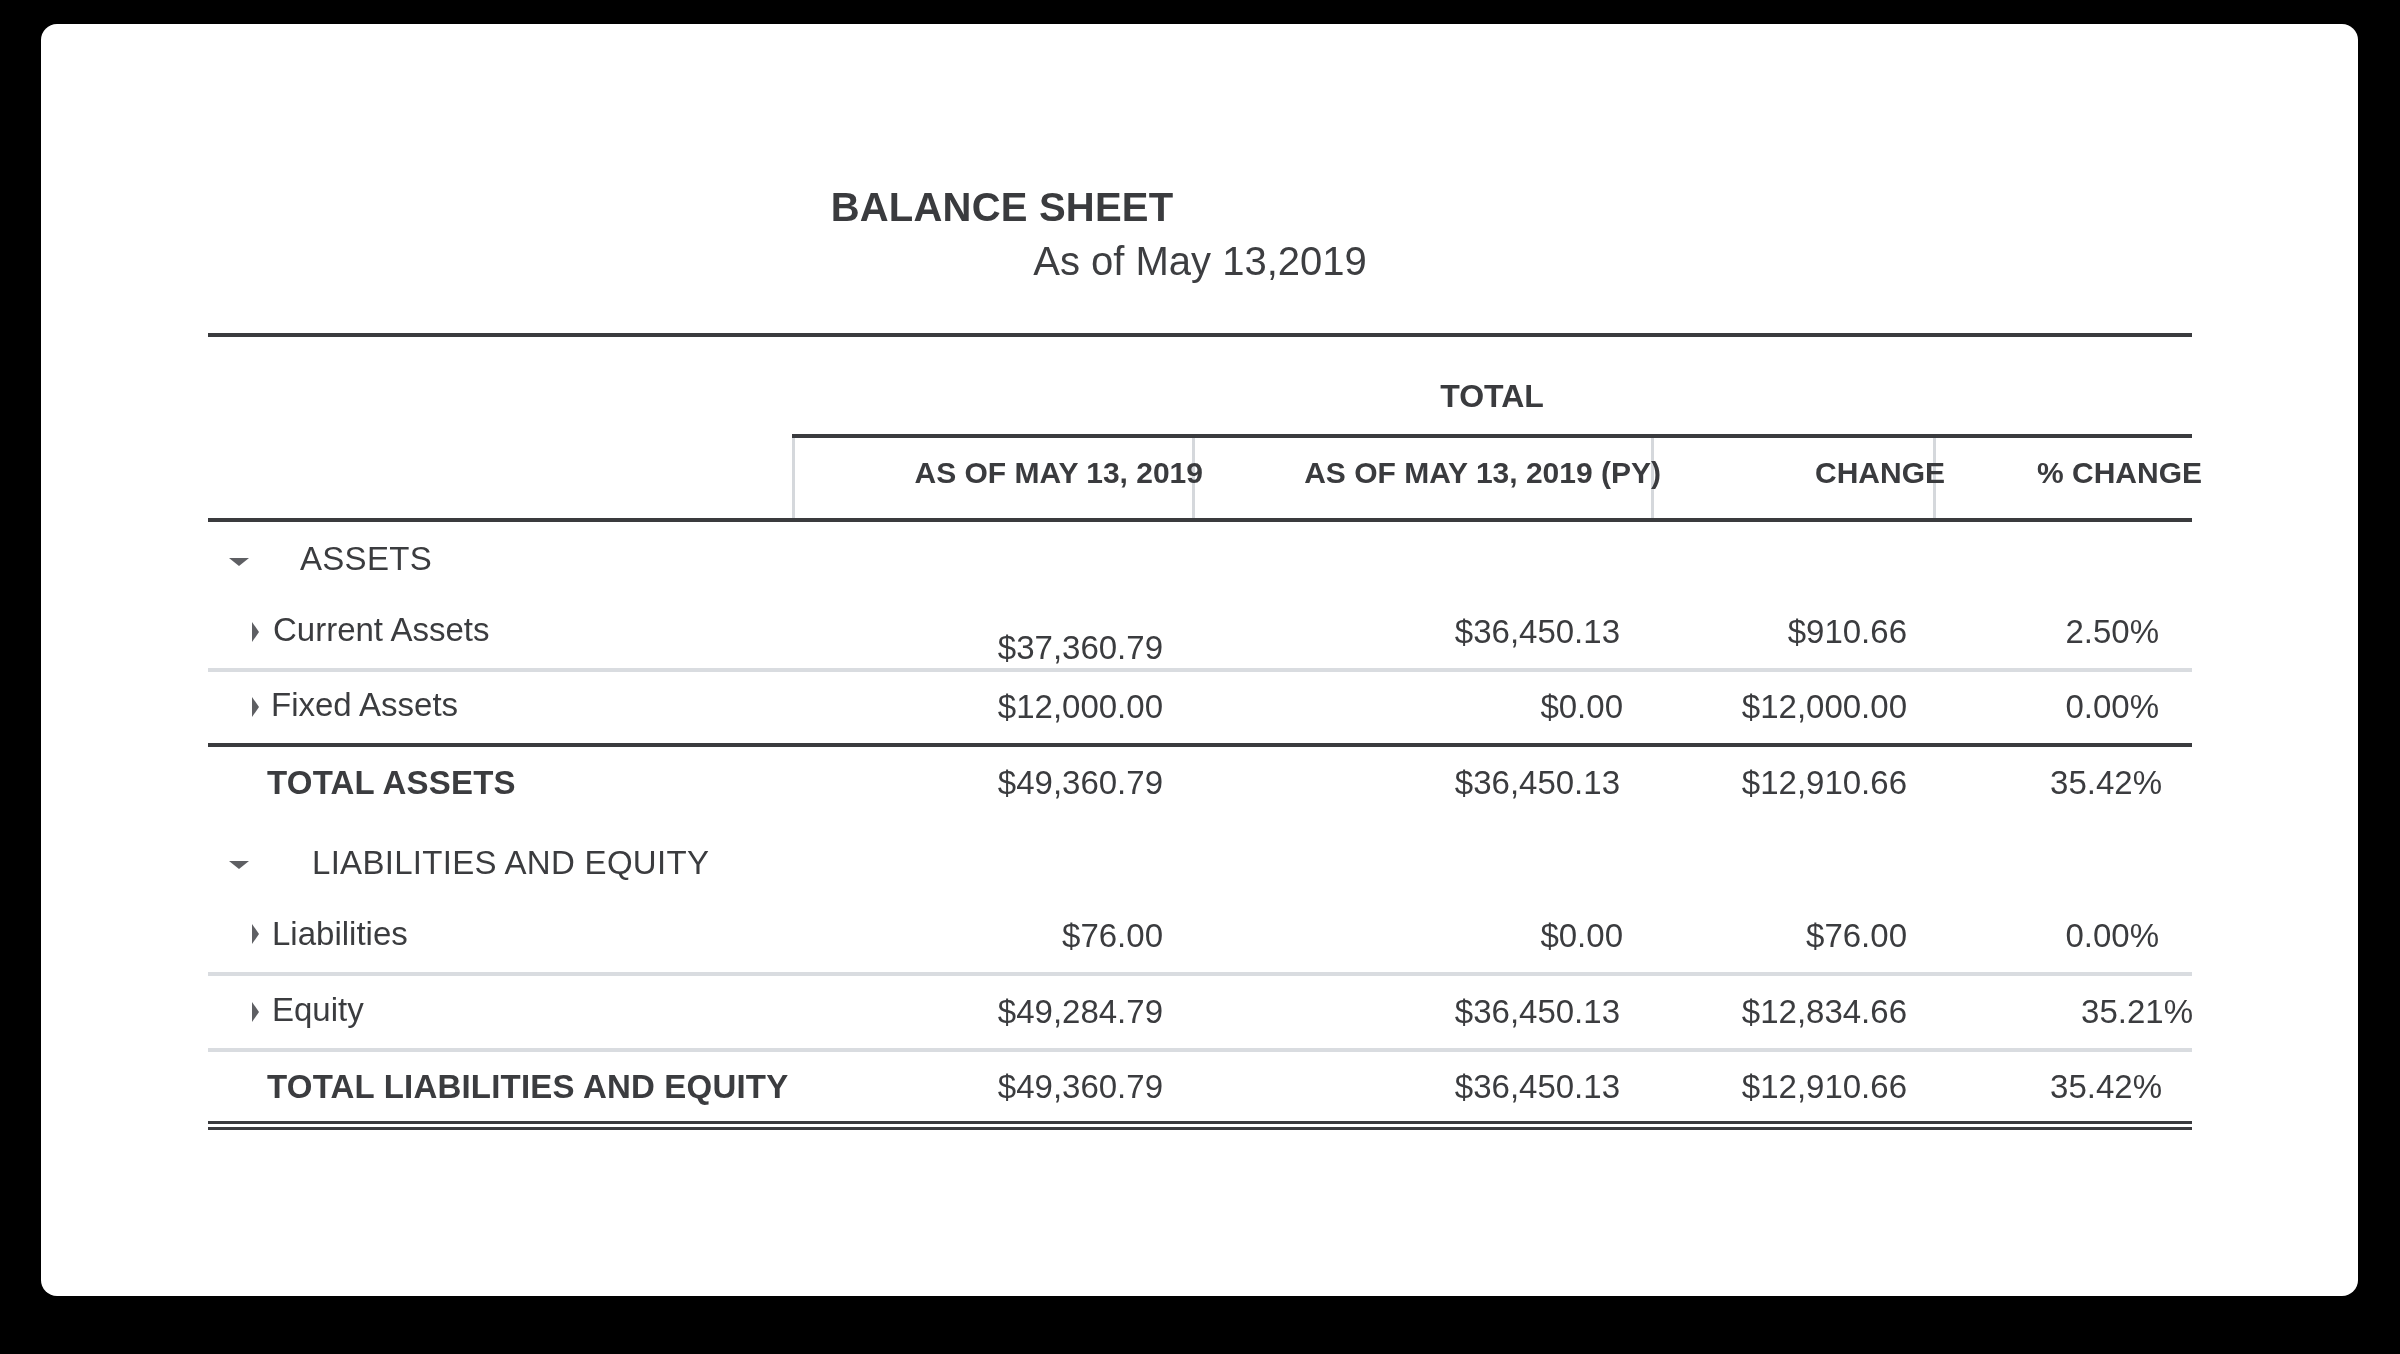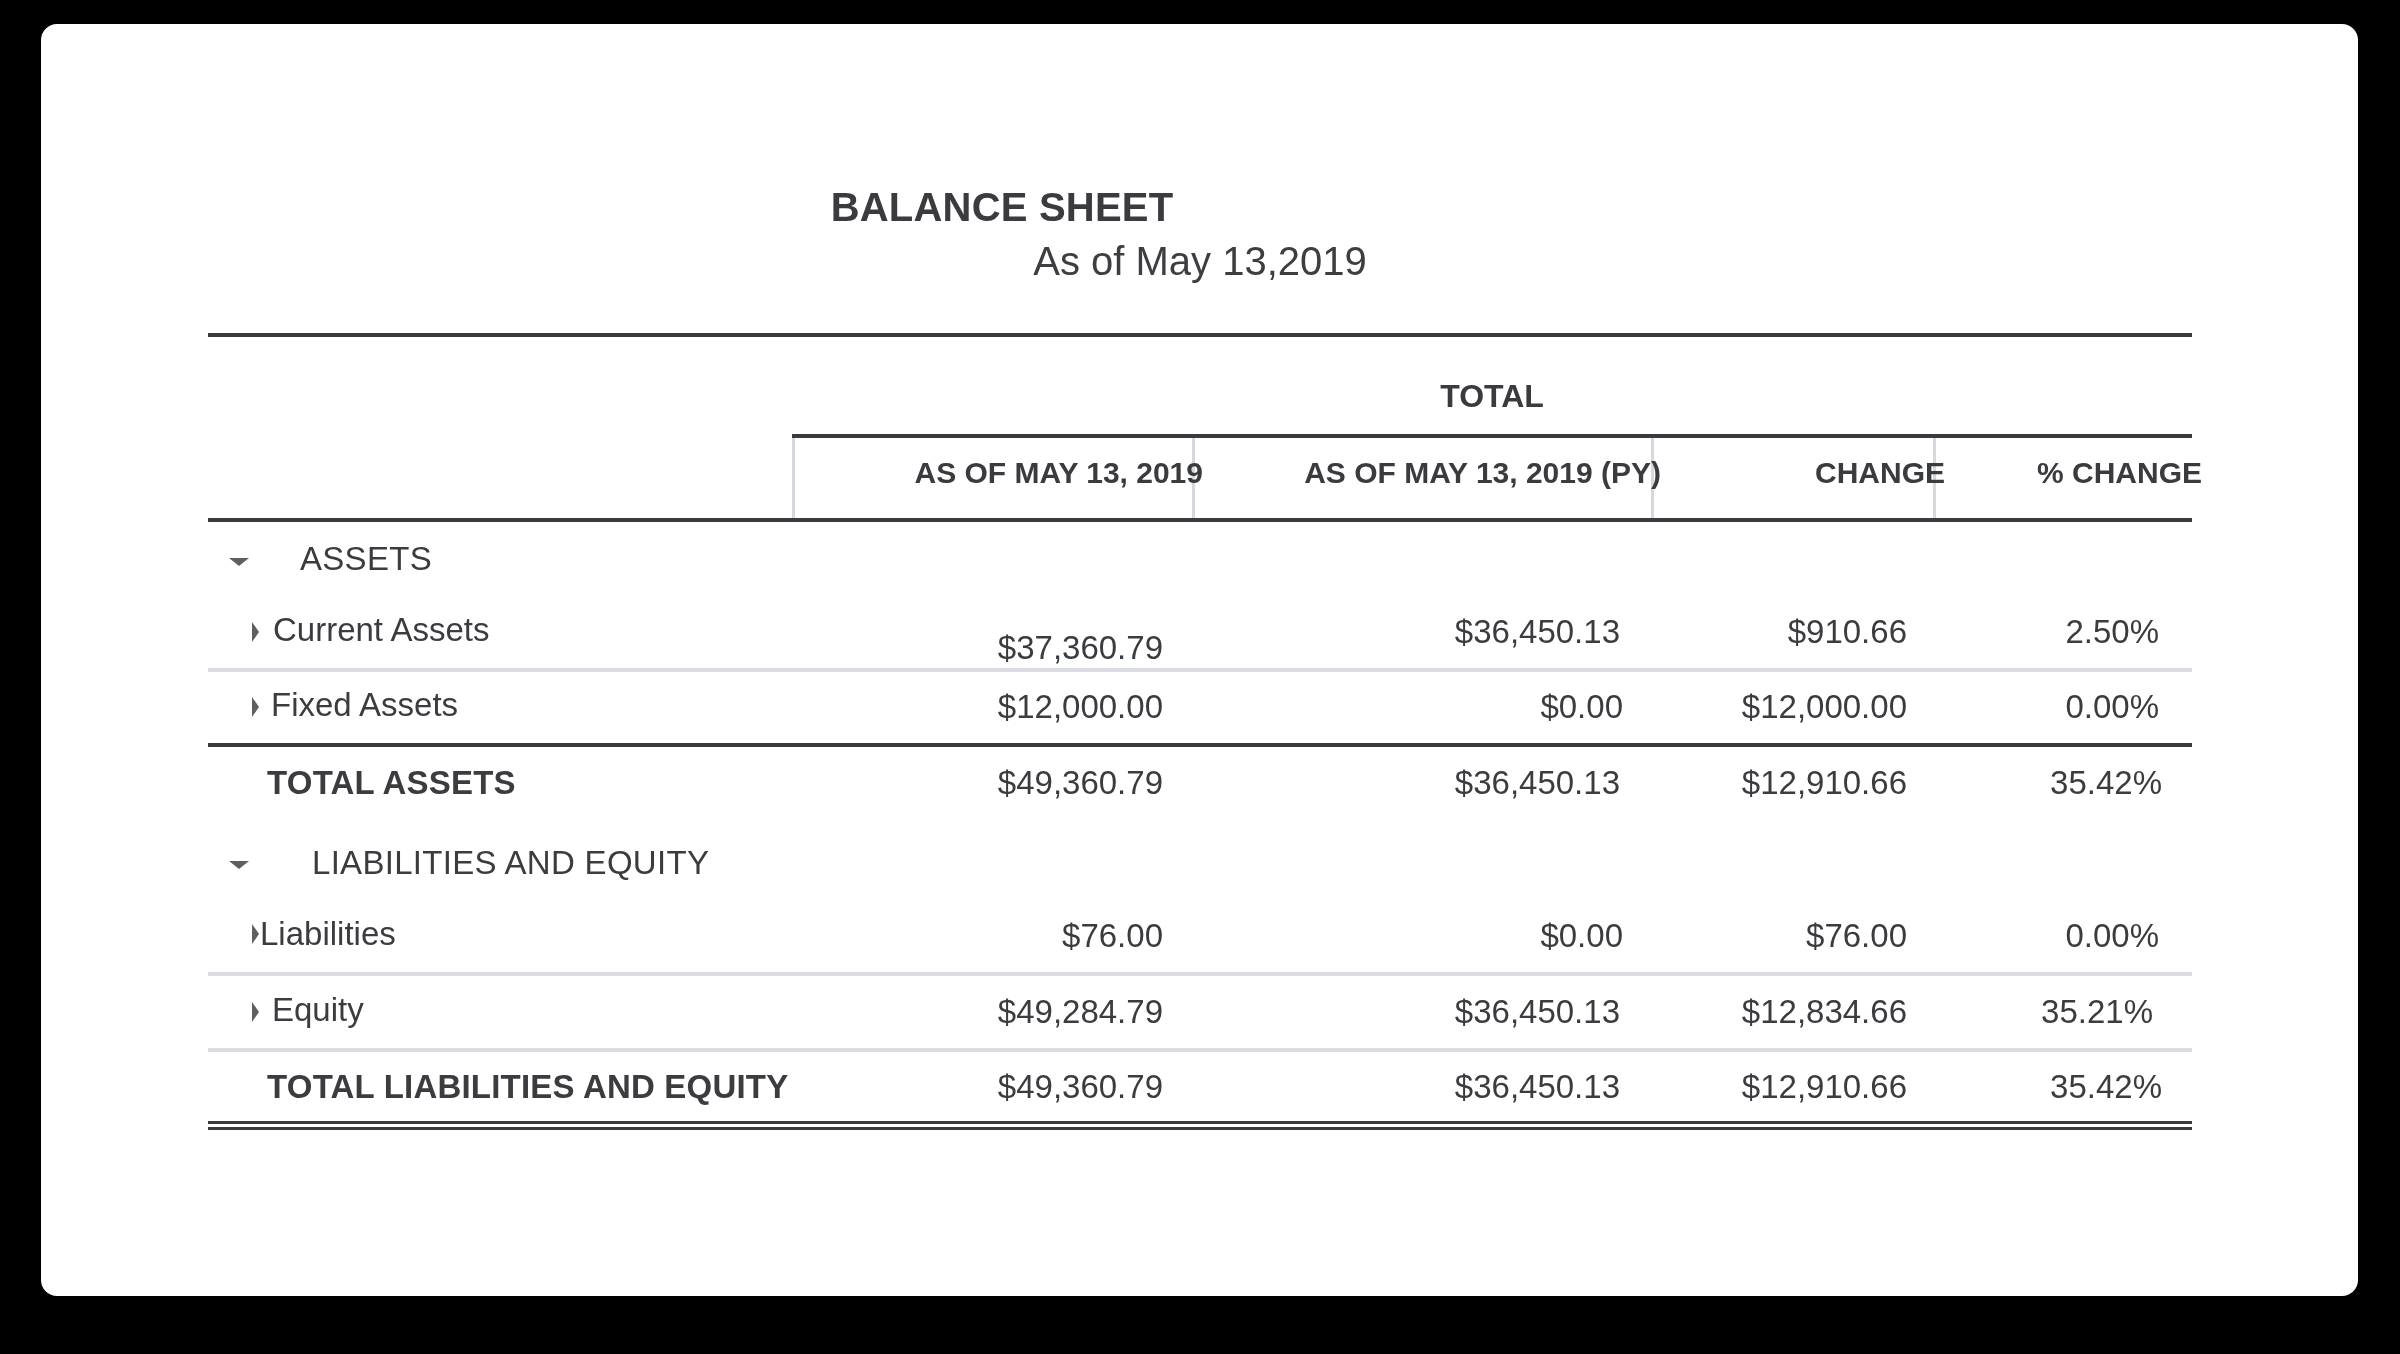--- a/index.html
+++ b/index.html
@@ -95,33 +95,33 @@
 <div class="abs row-text label total" style="left:267px; top:763px;">TOTAL ASSETS</div>
 <div class="abs row-text val" style="left:900px; width:263px; top:763px;">$49,360.79</div>
 <div class="abs row-text val" style="left:1300px; width:320px; top:763px;">$36,450.13</div>
 <div class="abs row-text val" style="left:1660px; width:247px; top:763px;">$12,910.66</div>
 <div class="abs row-text val" style="left:1940px; width:222px; top:763px;">35.42%</div>
 
 <div class="abs caret-down" style="left:229px; top:861px;"></div>
 <div class="abs row-text label section" style="left:268px; top:843px;margin-left:44px;">LIABILITIES AND EQUITY</div>
 
 <div class="abs caret-right" style="left:252px; top:924px;"></div>
-<div class="abs row-text label" style="left:260px; top:914px;">Liabilities</div>
+<div class="abs row-text label" style="left:272px; top:914px;">Liabilities</div>
 <div class="abs row-text val" style="left:900px; width:263px; top:916px;">$76.00</div>
 <div class="abs row-text val" style="left:1300px; width:323px; top:916px;">$0.00</div>
 <div class="abs row-text val" style="left:1660px; width:247px; top:916px;">$76.00</div>
 <div class="abs row-text val" style="left:1940px; width:219px; top:916px;">0.00%</div>
 <div class="abs rule-light" style="left:208px; top:972px; width:1984px;"></div>
 
 <div class="abs caret-right" style="left:252px; top:1002px;"></div>
 <div class="abs row-text label" style="left:272px; top:990px;">Equity</div>
 <div class="abs row-text val" style="left:900px; width:263px; top:992px;">$49,284.79</div>
 <div class="abs row-text val" style="left:1300px; width:320px; top:992px;">$36,450.13</div>
 <div class="abs row-text val" style="left:1660px; width:247px; top:992px;">$12,834.66</div>
-<div class="abs row-text val" style="left:1931px; width:222px; top:992px;">35.21%</div>
+<div class="abs row-text val" style="left:1971px; width:222px; top:992px;">35.21%</div>
 <div class="abs rule-light" style="left:208px; top:1048px; width:1984px;"></div>
 
 <div class="abs row-text label total" style="left:267px; top:1067px;">TOTAL LIABILITIES AND EQUITY</div>
 <div class="abs row-text val" style="left:900px; width:263px; top:1067px;">$49,360.79</div>
 <div class="abs row-text val" style="left:1300px; width:320px; top:1067px;">$36,450.13</div>
 <div class="abs row-text val" style="left:1660px; width:247px; top:1067px;">$12,910.66</div>
 <div class="abs row-text val" style="left:1940px; width:222px; top:1067px;">35.42%</div>
 
 <div class="abs rule-dark" style="left:208px; top:1121px; width:1984px; height:3px;"></div>
 <div class="abs rule-dark" style="left:208px; top:1127px; width:1984px; height:3px;"></div>

